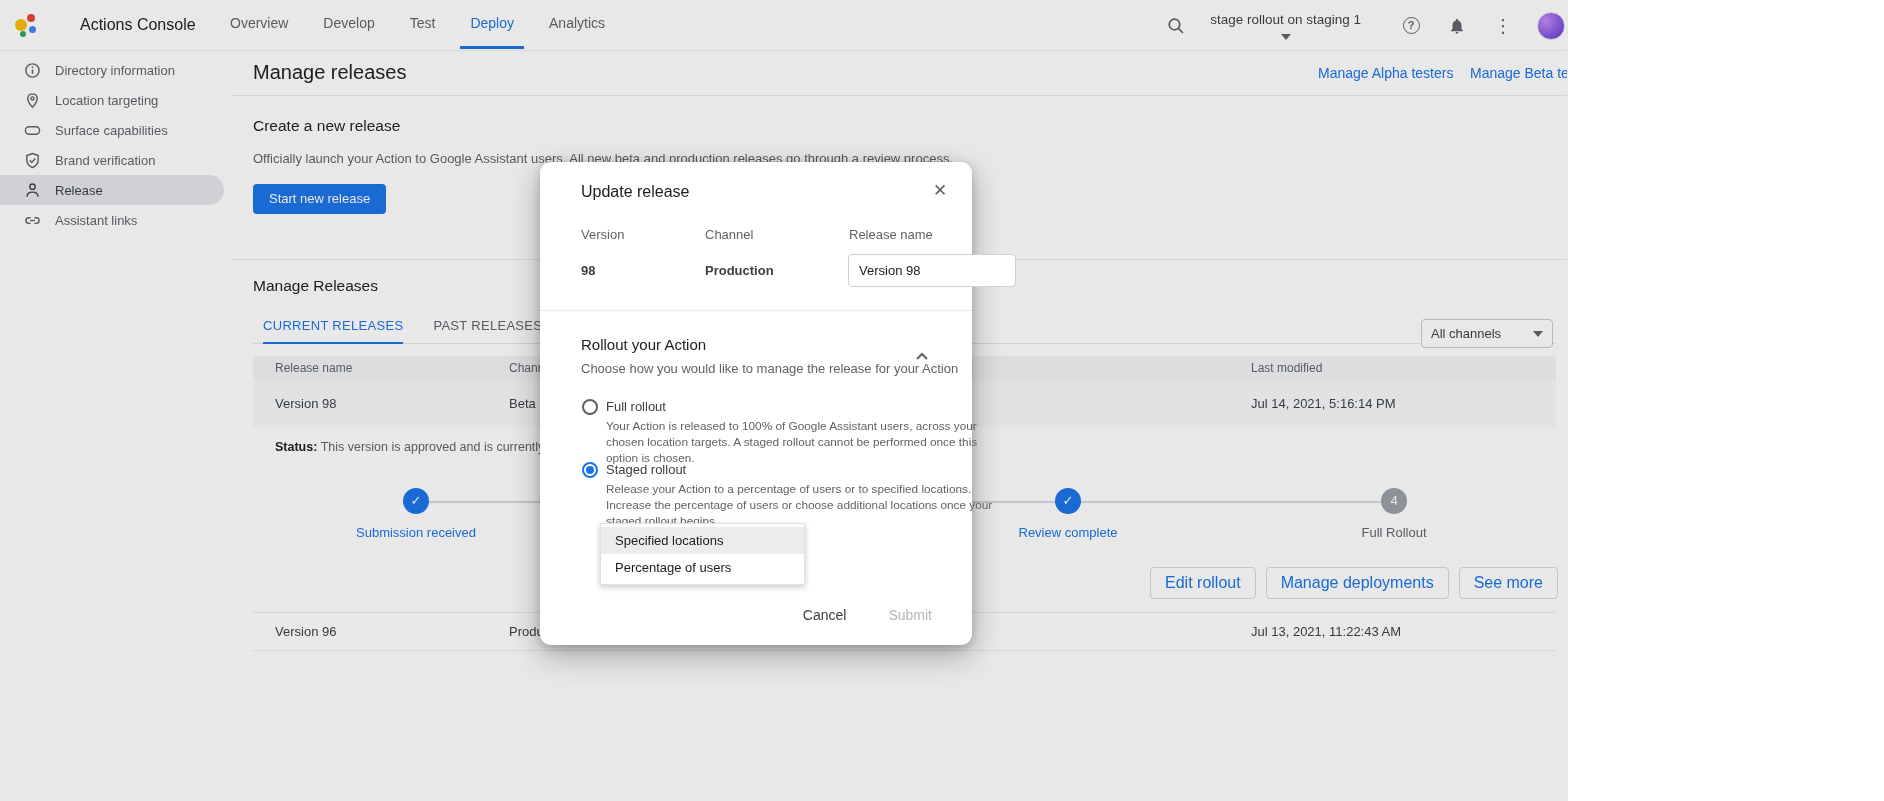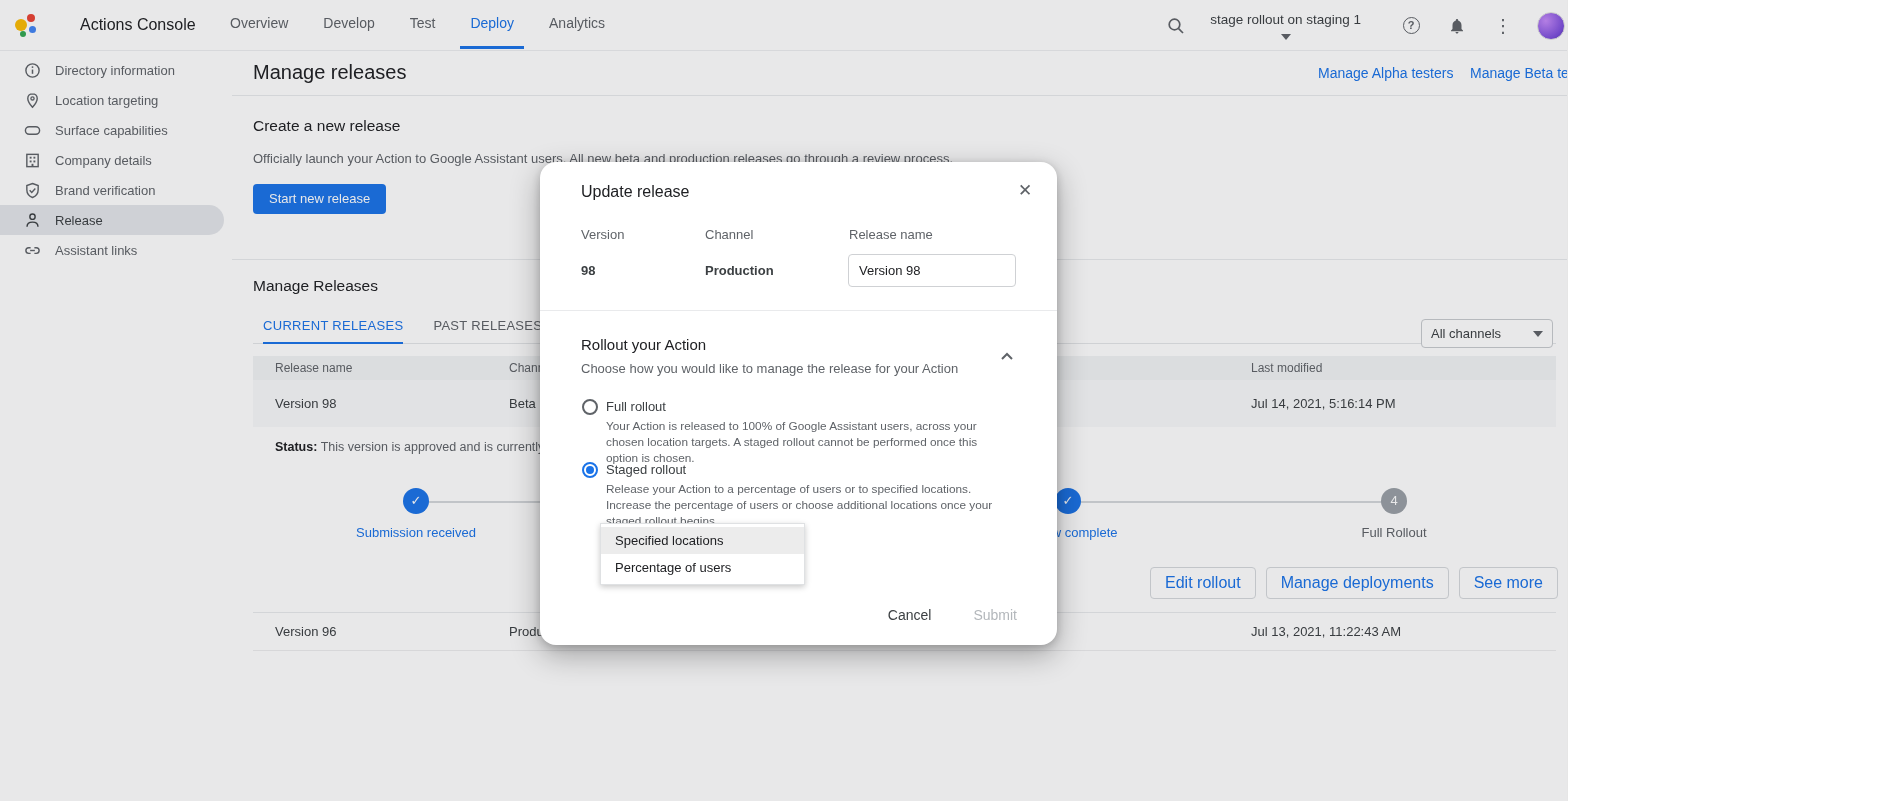--- a/index.html
+++ b/index.html
@@ -70,21 +70,21 @@
   .step-label { position:absolute; top:474px; width:200px; text-align:center; font-size:13px; white-space:nowrap; }
   .step-label.done { color:#1a73e8; }
   .step-label.pending { color:#5f6368; }
   .sl1 { left:84px; } .sl2 { left:736px; } .sl3 { left:1062px; }
 
   .row-actions { position:absolute; top:516px; right:10px; display:flex; gap:10px; }
   .ghost-btn { height:32px; line-height:30px; padding:0 14px; background:#fff; border:1px solid #d5d8dc; border-radius:4px; color:#1a73e8; font-size:16px; font-weight:500; white-space:nowrap; }
 
   
   .scrim { position:absolute; inset:0; background:rgba(32,33,36,0.10); z-index:5; }
-  .modal { position:absolute; left:540px; top:162px; width:517px; height:483px; background:#fff; border-radius:16px; box-shadow:0 10px 30px rgba(0,0,0,0.30), 0 2px 8px rgba(0,0,0,0.18); z-index:6; }
+  .modal { position:absolute; left:540px; top:162px; width:432px; height:483px; background:#fff; border-radius:11px; box-shadow:0 10px 30px rgba(0,0,0,0.30), 0 2px 8px rgba(0,0,0,0.18); z-index:6; }
   .modal-title { position:absolute; left:41px; top:21px; font-size:16px; font-weight:500; color:#202124; }
   .modal-close { position:absolute; right:20px; top:17px; font-size:17px; color:#5f6368; width:24px; height:24px; text-align:center; line-height:24px; }
   .fld-label { position:absolute; top:65px; font-size:13px; color:#5f6368; }
   .fld-value { position:absolute; top:101px; font-size:13px; color:#3c4043;font-weight:bold; }
   .fx1 { left:41px; } .fx2 { left:165px; } .fx3 { left:309px; }
   .name-input { position:absolute; left:308px; top:92px; width:168px; height:33px; border:1px solid #cfd1d4; border-radius:4px; padding:0 10px; font-size:13px; color:#202124; font-family:inherit; }
   .modal-hr { position:absolute; left:0; right:0; top:148px; height:1px; background:#e9eaec; }
   .ro-heading { position:absolute; left:41px; top:174px; font-size:15px; font-weight:500; color:#202124; }
   .ro-sub { position:absolute; left:41px; top:199px; font-size:13px; color:#5f6368; }
   .collapse { position:absolute; right:40px; top:184px; width:20px; height:20px; display:flex; align-items:center; justify-content:center; }
@@ -167,31 +167,20 @@
       <span data-interactable="false">Location targeting</span>
     </div>
     <div class="side-item" data-interactable="true">
       <svg width="17" height="17" viewBox="0 0 18 18">
           <rect x="1.5" y="5" width="15" height="8" rx="4" fill="none" stroke="#5f6368" stroke-width="1.5"></rect>
         </svg>
       <span data-interactable="false">Surface capabilities</span>
     </div>
     <div class="side-item" data-interactable="true">
       <svg width="17" height="17" viewBox="0 0 18 18">
-          <rect x="3" y="2.5" width="12" height="13" fill="none" stroke="#5f6368" stroke-width="1.5"></rect>
-          <rect x="6" y="5" width="2" height="2" fill="#5f6368"></rect>
-          <rect x="10" y="5" width="2" height="2" fill="#5f6368"></rect>
-          <rect x="6" y="9" width="2" height="2" fill="#5f6368"></rect>
-          <rect x="10" y="9" width="2" height="2" fill="#5f6368"></rect>
-          <rect x="8" y="12.5" width="2" height="3" fill="#5f6368"></rect>
-        </svg>
-      <span data-interactable="false">Company details</span>
-    </div>
-    <div class="side-item" data-interactable="true">
-      <svg width="17" height="17" viewBox="0 0 18 18">
           <path d="M9 1.6l6 2.2v4.3c0 4-2.6 6.9-6 8.3-3.4-1.4-6-4.3-6-8.3V3.8L9 1.6z" fill="none" stroke="#5f6368" stroke-width="1.5"></path>
           <polyline points="6,8.8 8.2,11 12,7" fill="none" stroke="#5f6368" stroke-width="1.5"></polyline>
         </svg>
       <span data-interactable="false">Brand verification</span>
     </div>
     <div class="side-item active" data-interactable="true">
       <svg width="17" height="17" viewBox="0 0 18 18">
           <circle cx="9" cy="5" r="2.8" fill="none" stroke="#3c4043" stroke-width="1.5"></circle>
           <path d="M3.2 15.5c0-3.2 2.6-4.8 5.8-4.8s5.8 1.6 5.8 4.8" fill="none" stroke="#3c4043" stroke-width="1.5"></path>
         </svg>

